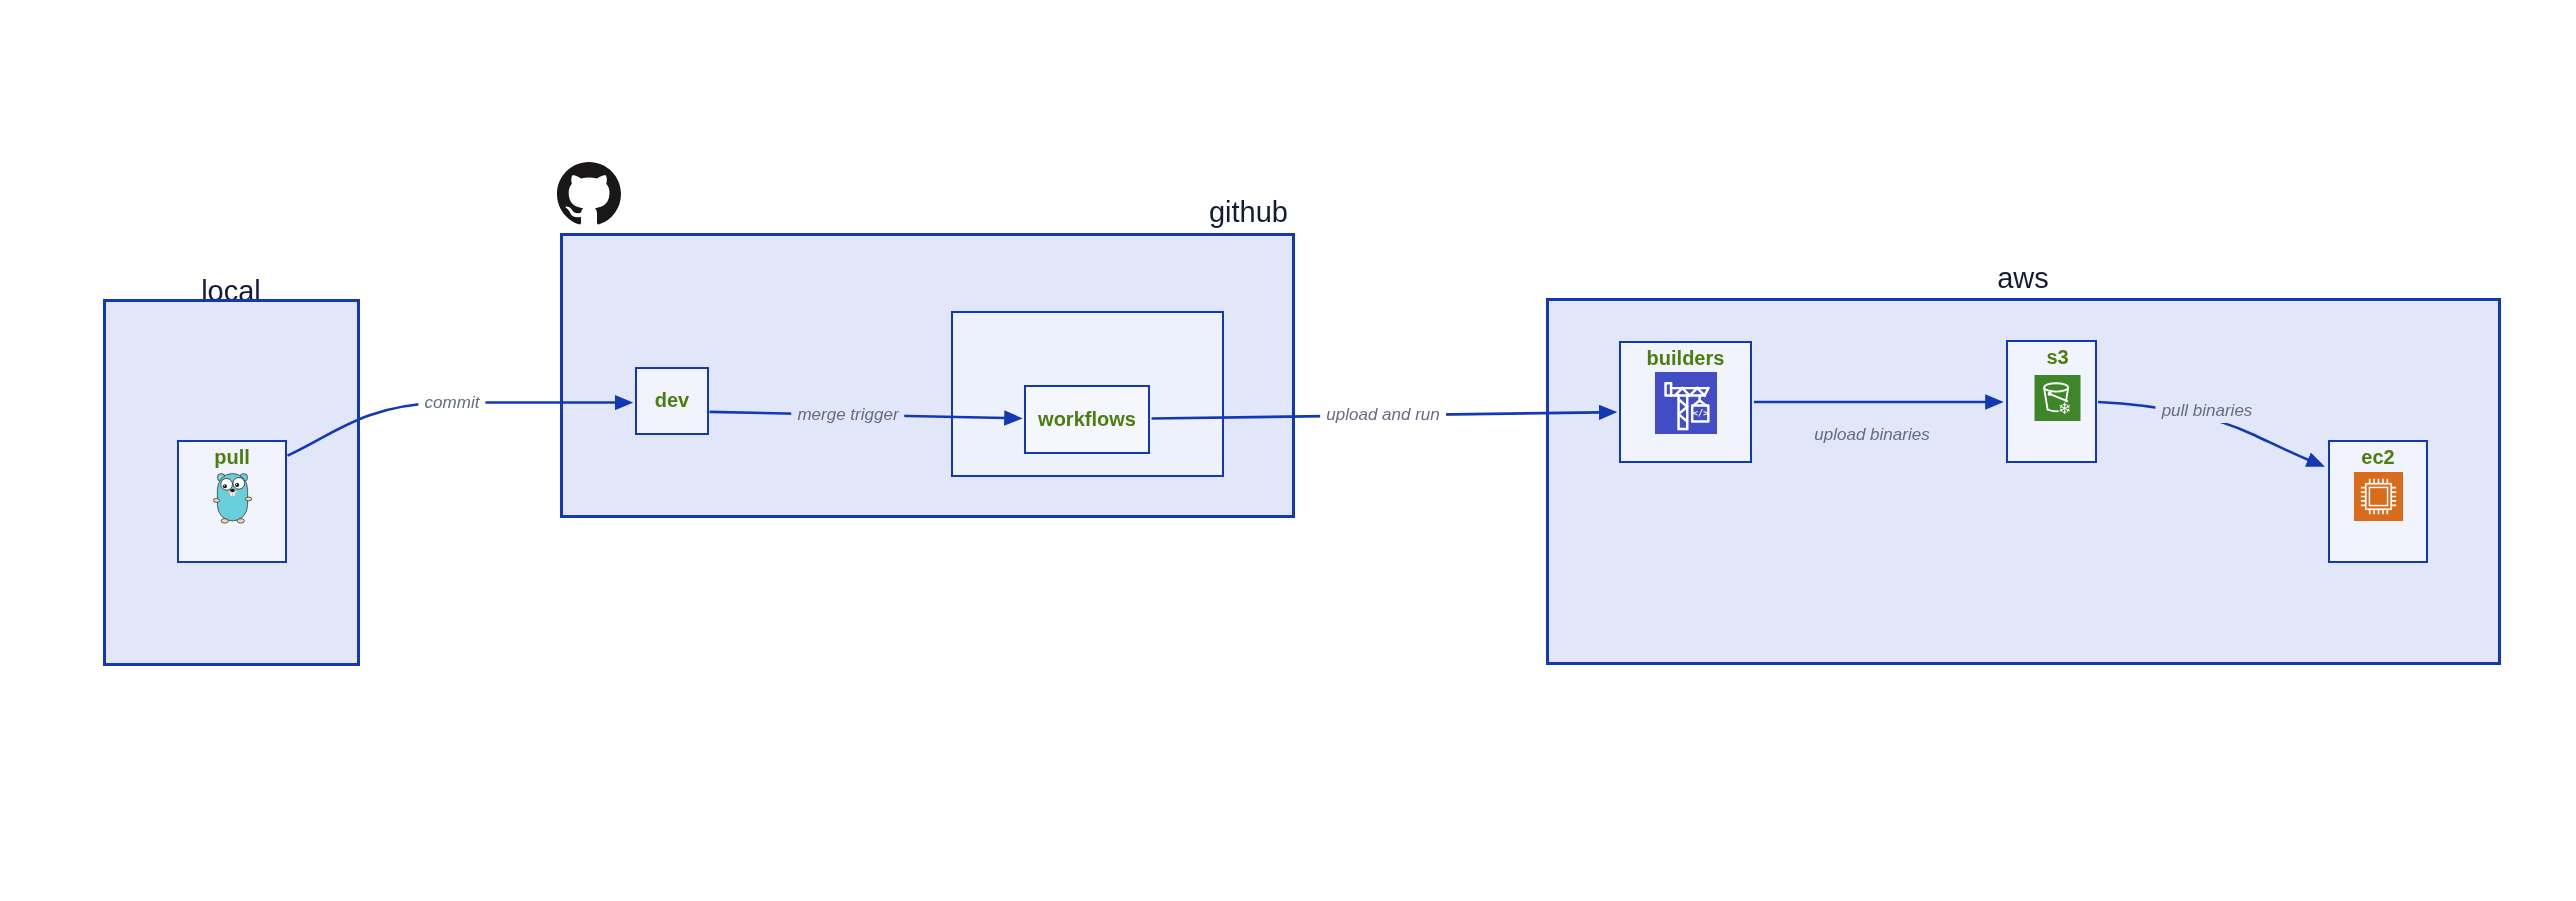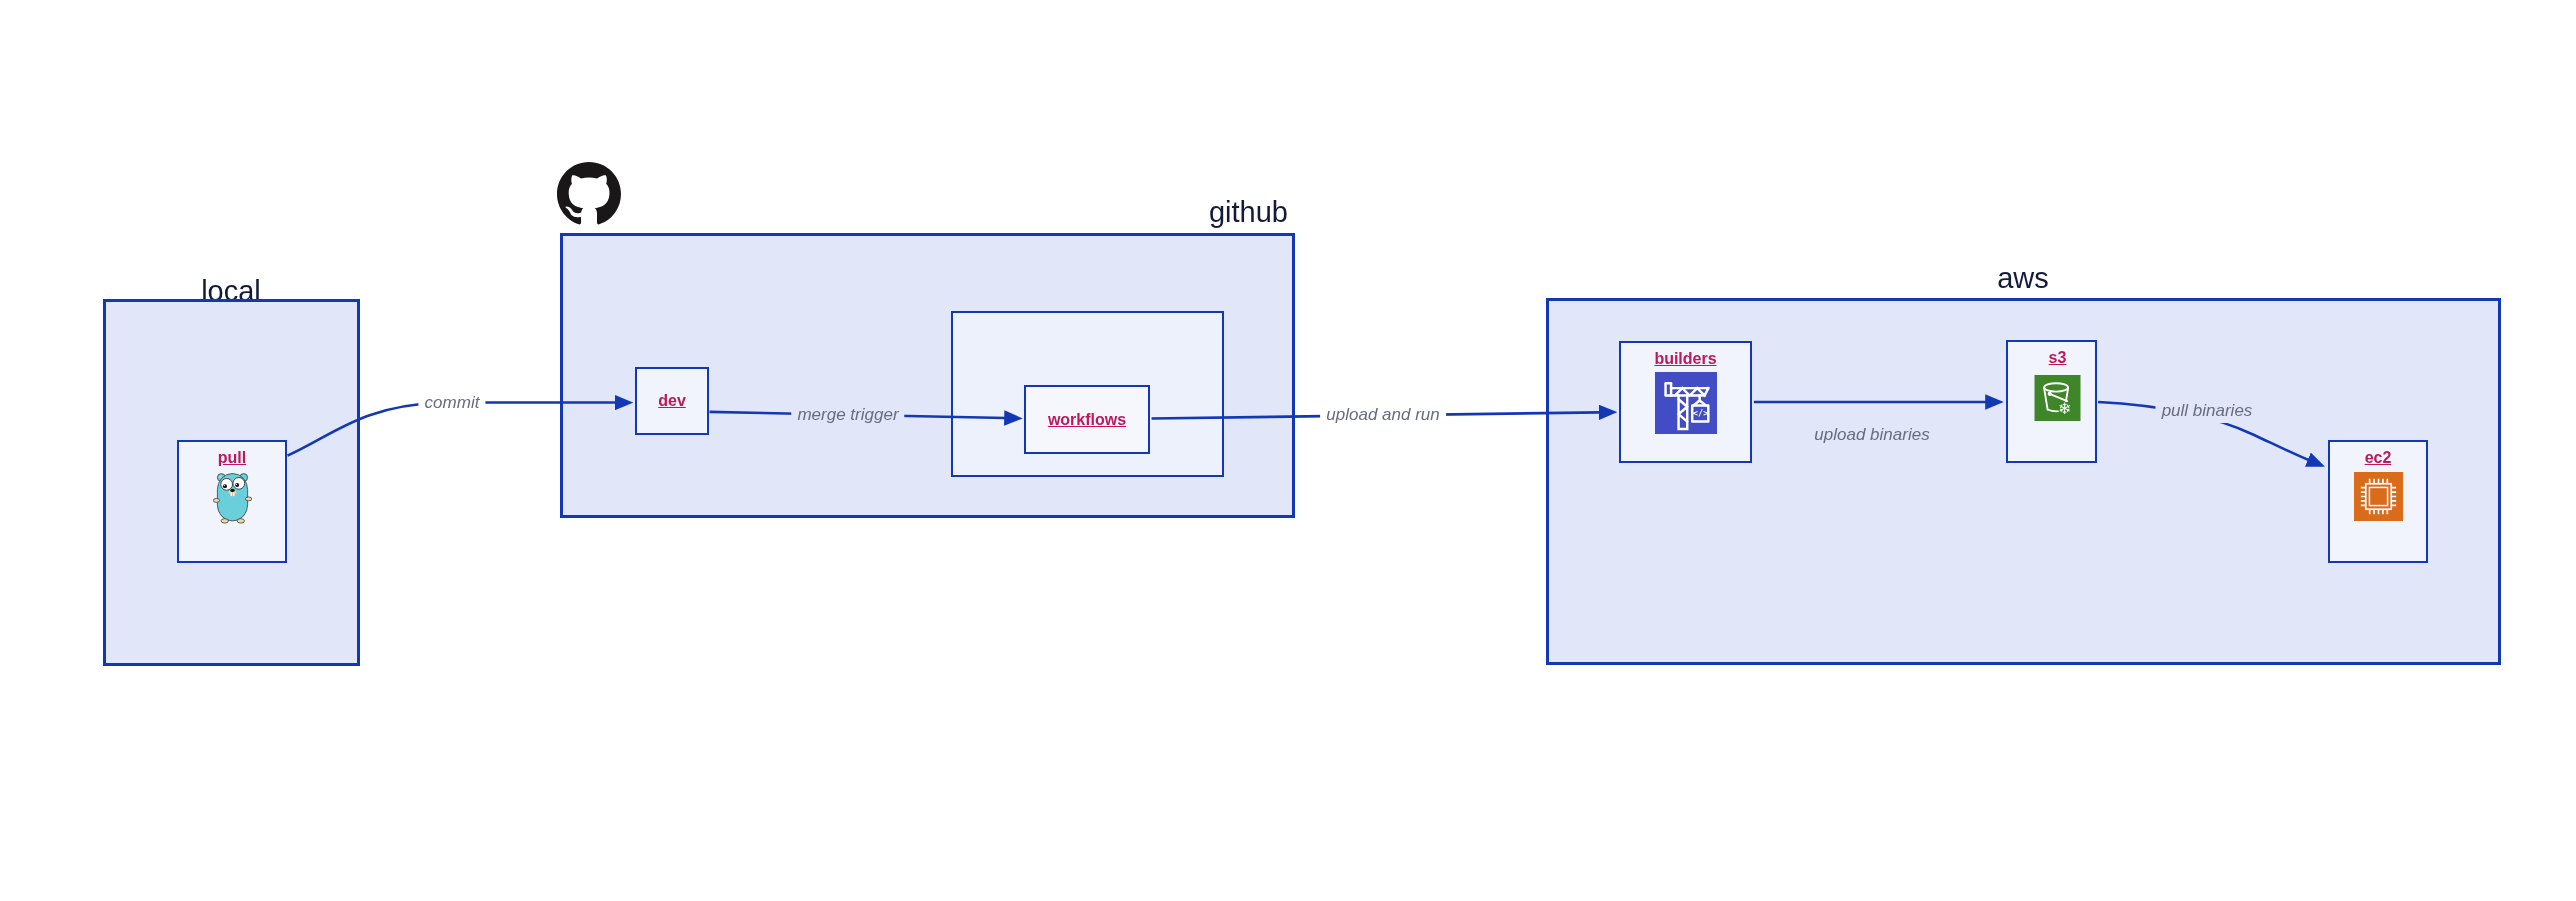--- a/index.html
+++ b/index.html
@@ -10,21 +10,21 @@
   .group-box{position:absolute;border:3.1px solid #1238b4;background:#e1e7f8;box-sizing:border-box;}
   .group-box.mid{border-width:2.6px;background:#edf1fb;}
 
   
   .node{position:absolute;border:2.6px solid #1238b4;background:#f1f4fc;box-sizing:border-box;text-align:center;}
   .node.centered{display:flex;align-items:center;justify-content:center;}
 
   .group-label{position:absolute;font-size:29px;line-height:29px;color:#141b38;white-space:nowrap;}
   .group-label.center{transform:translateX(-50%);}
   .group-label.right{text-align:right;}
-  .node-label{font-weight:700;font-size:16px;line-height:19.6px;color:#be185d;white-space:nowrap;text-decoration:underline;}
+  .node-label{font-weight:700;font-size:20px;line-height:19.6px;color:#4d7c0f;white-space:nowrap;}
   .node .node-label.toprow{margin-top:6.2px;}
 
   .edges-layer{position:absolute;left:0;top:0;width:2604px;height:902px;pointer-events:none;}
 
   .edge-label{position:absolute;transform:translateX(-50%);font-style:italic;font-size:17px;
               line-height:24px;color:#666d80;padding:0 6.2px;white-space:nowrap;background:#ffffff;}
   .edge-label.on-fill{background:#e1e7f8;}
 
   .diagram-title{position:absolute;transform:translateX(-50%);font-size:31px;color:#141b38;
                  letter-spacing:-0.5px;white-space:nowrap;text-decoration:underline;

